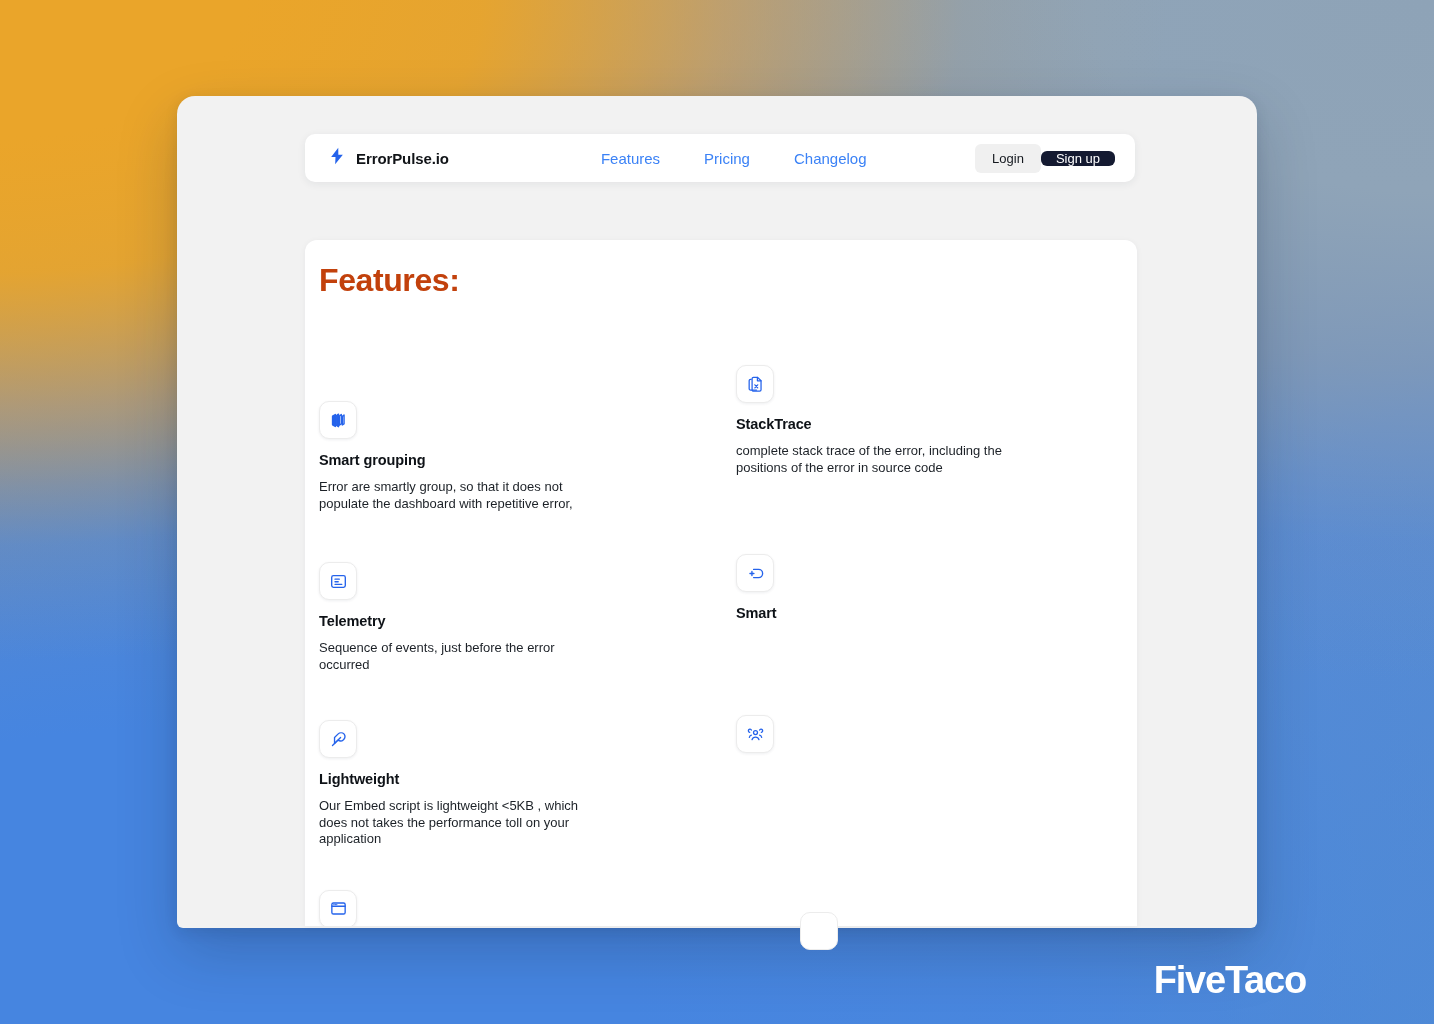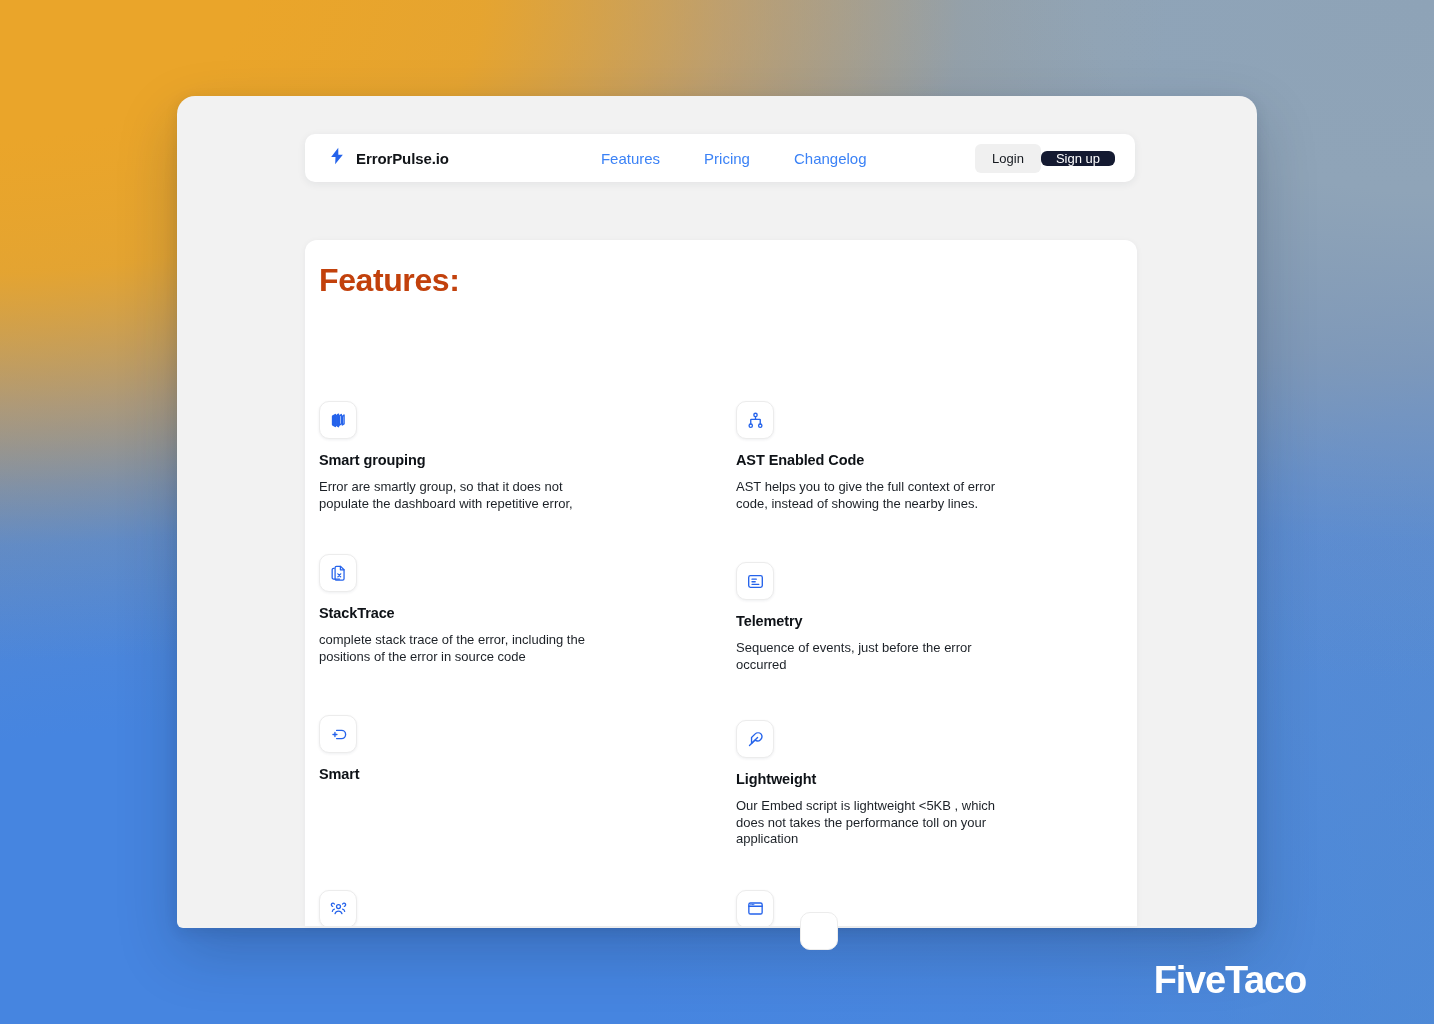--- a/index.html
+++ b/index.html
@@ -244,33 +244,20 @@
           <path d="M8 4.5 4.5 6.5v11L8 19.5z" fill="#2563eb" stroke="#2563eb"></path>
           <path d="M12 4 9 6v12l3 1.8z" fill="#2563eb" stroke="#2563eb"></path>
           <path d="M15.5 4.5 13 6.3v11.6l2.5-1.5z"></path>
           <path d="M19 5 16.8 6.6v11l2.2-1.4z"></path>
         </svg>
       </div>
       <div class="feature-title">Smart grouping</div>
       <p class="feature-desc">Error are smartly group, so that it does not populate the dashboard with repetitive error,</p>
     </div>
 
-    <div class="feature-cell c-1">
-      <div class="icon-tile">
-        <svg viewBox="0 0 24 24" fill="none" stroke="#2563eb" stroke-width="1.7" stroke-linecap="round" stroke-linejoin="round">
-          <circle cx="12" cy="5" r="2.1"></circle>
-          <circle cx="6" cy="18.5" r="2.1"></circle>
-          <circle cx="18" cy="18.5" r="2.1"></circle>
-          <path d="M12 7.1v3.4M12 10.5H6.6a.6.6 0 0 0-.6.6v5.3"></path>
-          <path d="M12 10.5h5.4a.6.6 0 0 1 .6.6v5.3"></path>
-        </svg>
-      </div>
-      <div class="feature-title">AST Enabled Code</div>
-      <p class="feature-desc">AST helps you to give the full context of error code, instead of showing the nearby lines.</p>
-    </div>
 
     <div class="feature-cell c-2">
       <div class="icon-tile">
         <svg viewBox="0 0 24 24" fill="none" stroke="#2563eb" stroke-width="1.6" stroke-linecap="round" stroke-linejoin="round">
           <path d="M6.5 5.5h-.8A1.7 1.7 0 0 0 4 7.2v10.1a1.7 1.7 0 0 0 1.7 1.7h7.6"></path>
           <path d="M9.4 3h5.3l4.3 4.3v11.4a1.7 1.7 0 0 1-1.7 1.7H9.4a1.7 1.7 0 0 1-1.7-1.7V4.7A1.7 1.7 0 0 1 9.4 3z"></path>
           <path d="M14.4 3v4.4h4.6"></path>
           <path d="m11.2 12.4 3.6 3.8M14.8 12.4l-3.6 3.8"></path>
         </svg>
       </div>

